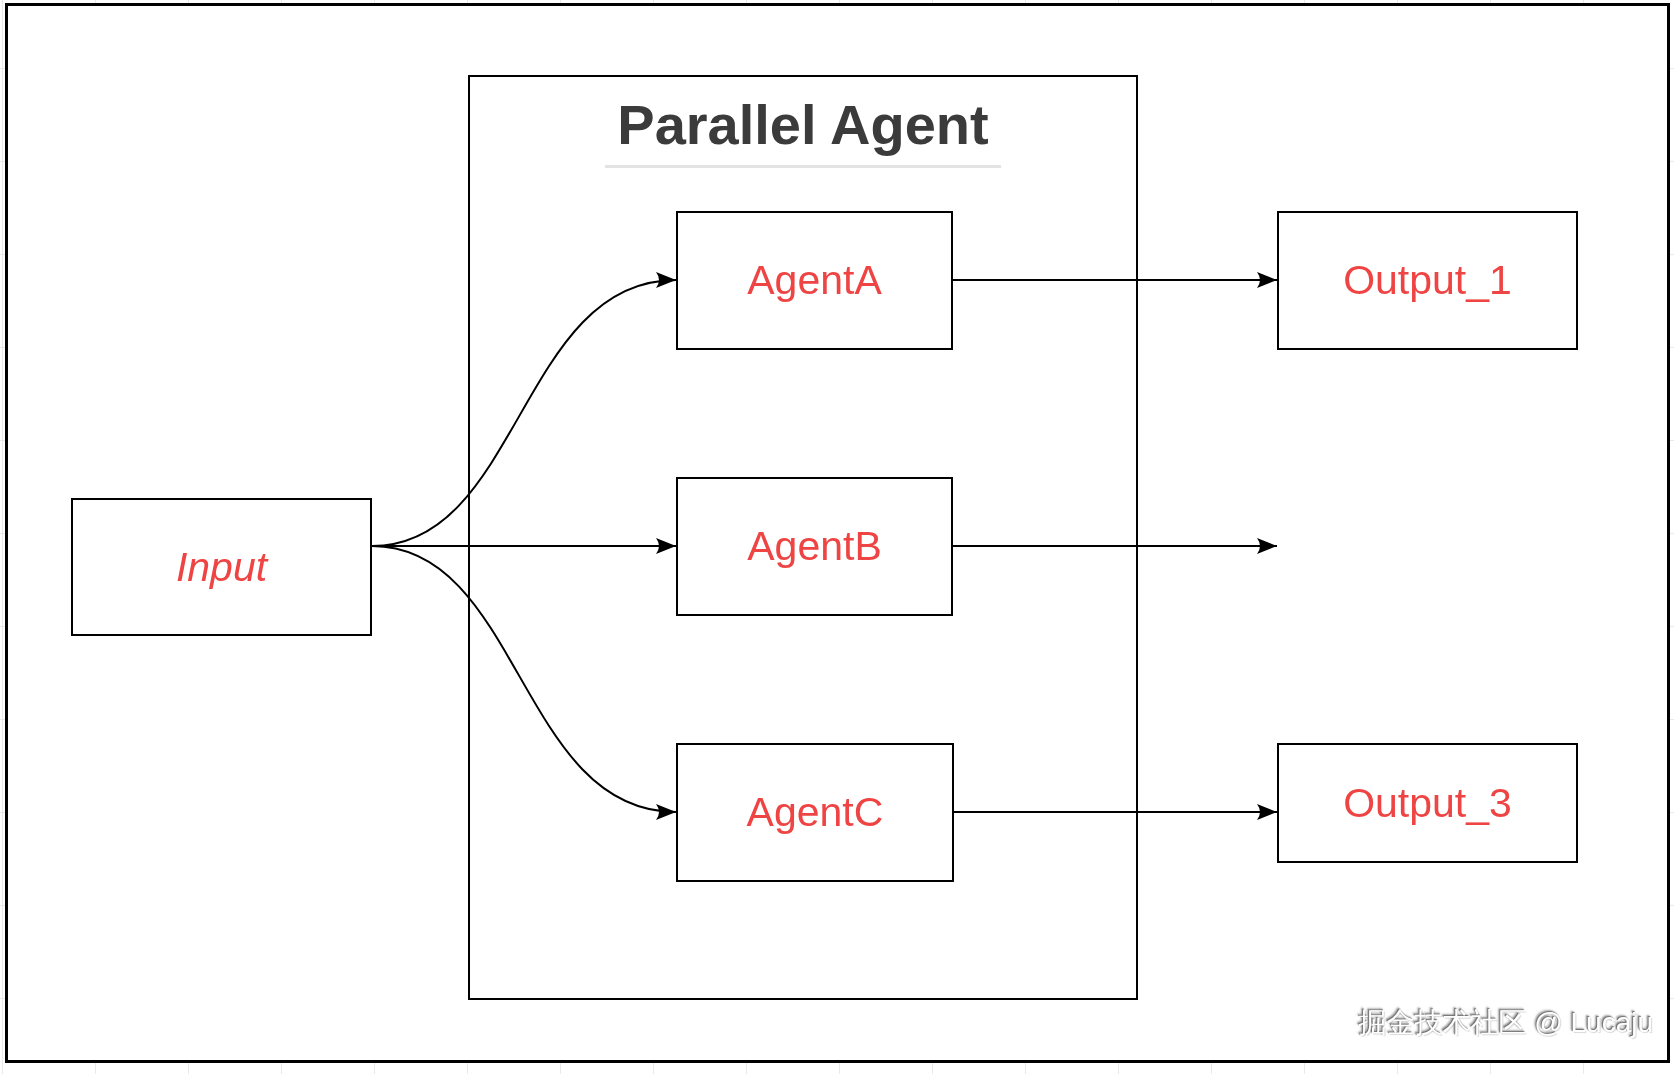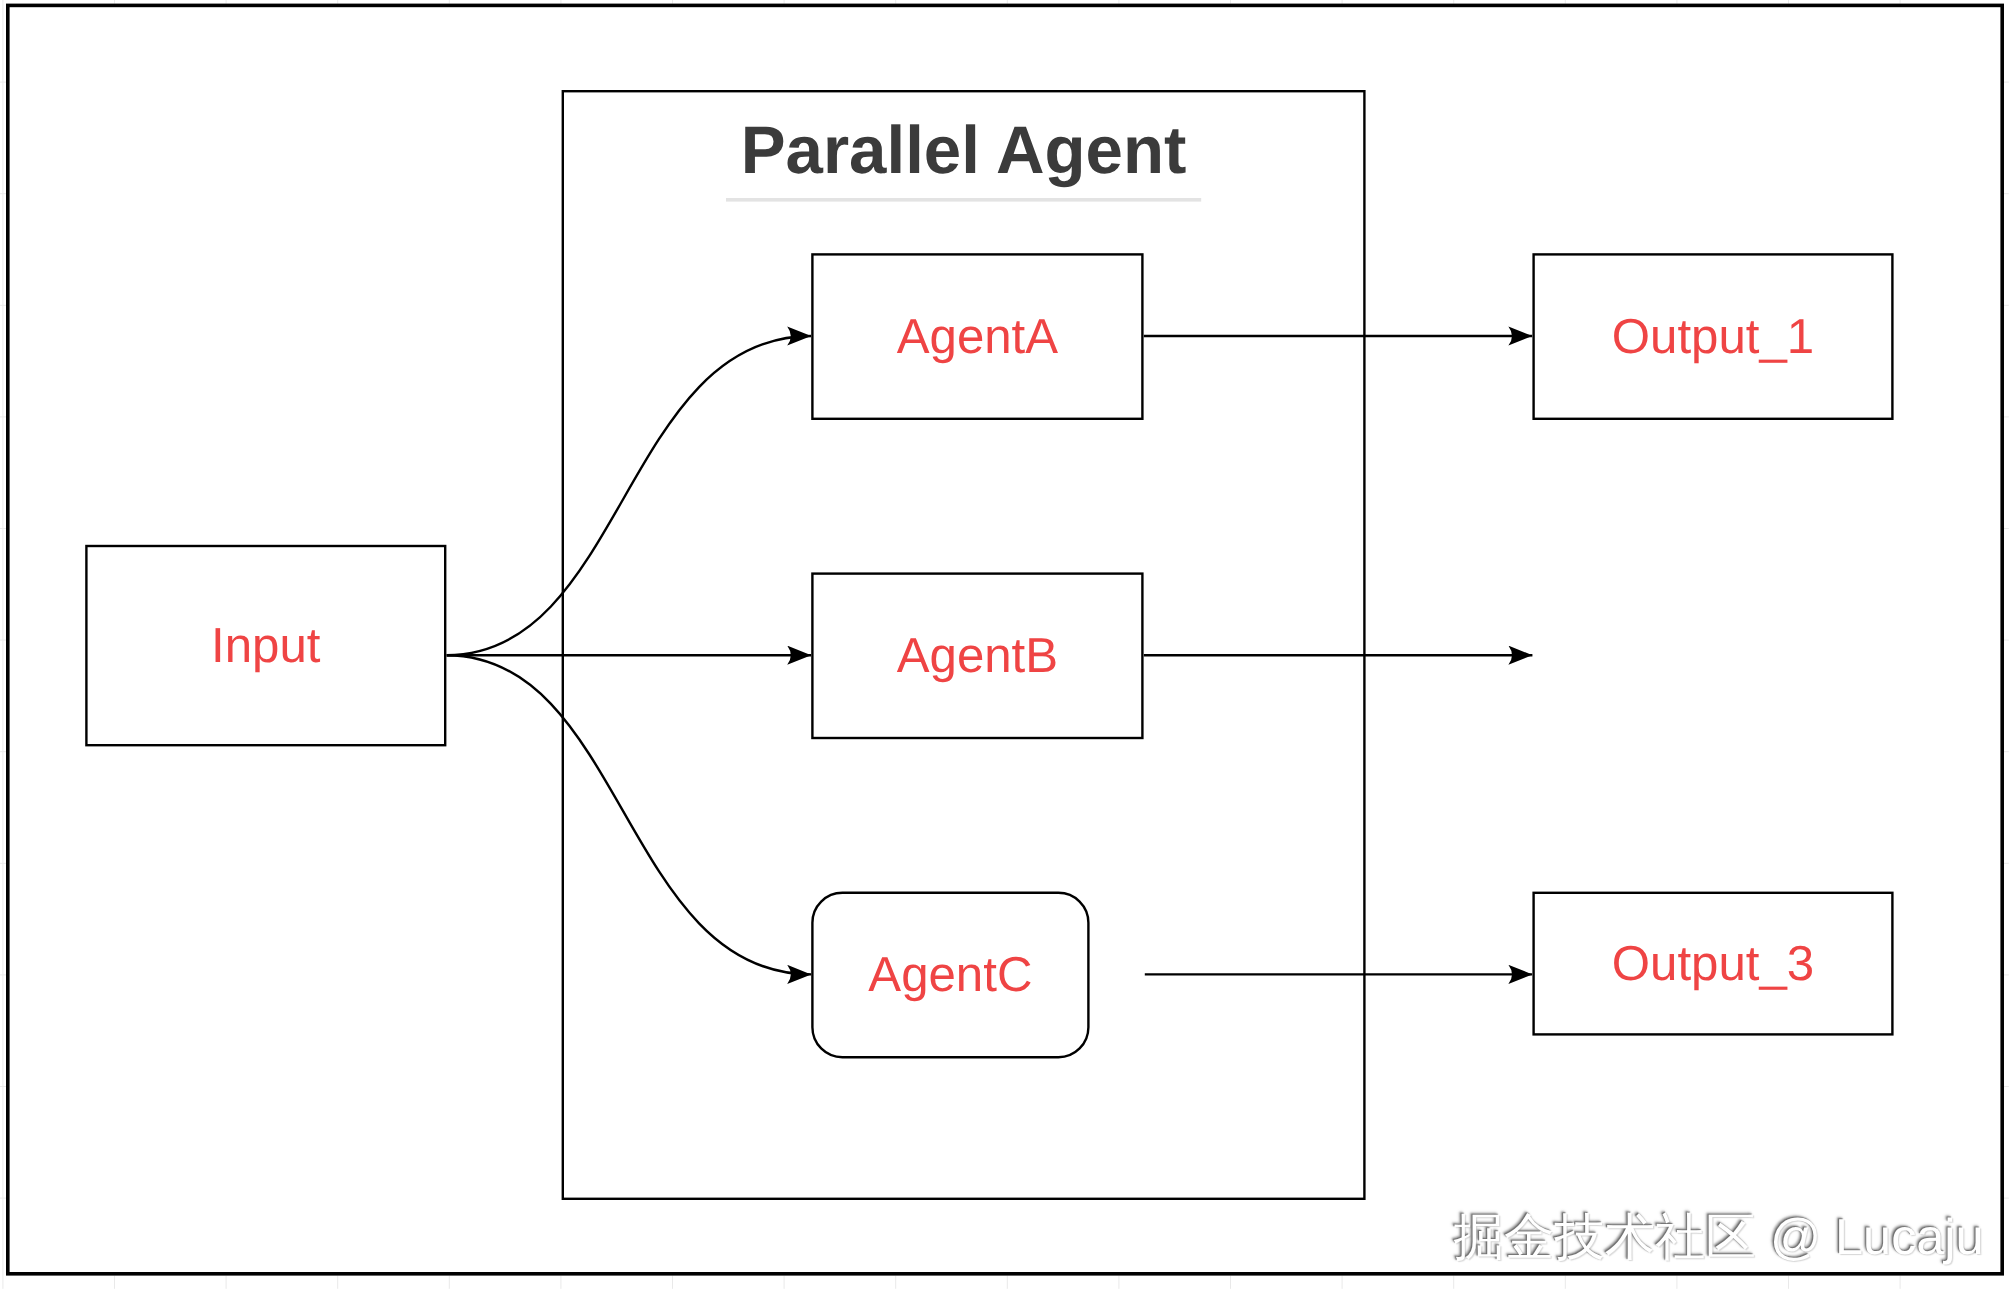--- a/index.html
+++ b/index.html
@@ -45,30 +45,30 @@
   .edges .arrowhead{fill:var(--stroke,#000);stroke:none;}
   .node{
     position:absolute;box-sizing:border-box;
     border:2px solid var(--stroke,#000);background:#ffffff;
     display:flex;align-items:center;justify-content:center;
     z-index:4;
   }
   .node-label{
     font-size:41px;color:#ef4444;line-height:1;white-space:nowrap;
   }
-  #n-input   {left:71px;  top:454px; width:301px; height:168px;}
+  #n-input   {left:71px;  top:498px; width:301px; height:138px;font-style:italic;}
   #n-agent-a {left:676px; top:211px; width:277px; height:139px;}
   #n-agent-b {left:676px; top:477px; width:277px; height:139px;align-items:center;}
-  #n-agent-c {left:676px; top:743px; width:232px; height:139px;border-radius:26px;}
+  #n-agent-c {left:676px; top:743px; width:278px; height:139px;}
   #n-output-1{left:1277px;top:211px; width:301px; height:139px;align-items:center;}
   #n-output-2{left:1277px;top:477px; width:301px; height:138px;}
   #n-output-3{left:1277px;top:743px; width:301px; height:120px;}
   .watermark{
     position:absolute;right:21px;top:1008px;z-index:5;
-    font-size:42px;line-height:1.1;white-space:nowrap;
+    font-size:28px;line-height:1.1;white-space:nowrap;
     color:var(--watermark,#ffffff);
     text-shadow:
       -1px -1px 1px #6e6e6e,
       -2px -2px 2px rgba(90,90,90,.55),
        1px  1px 1px #d9d9d9;
   }
 </style>
 </head>
 <body>
 

